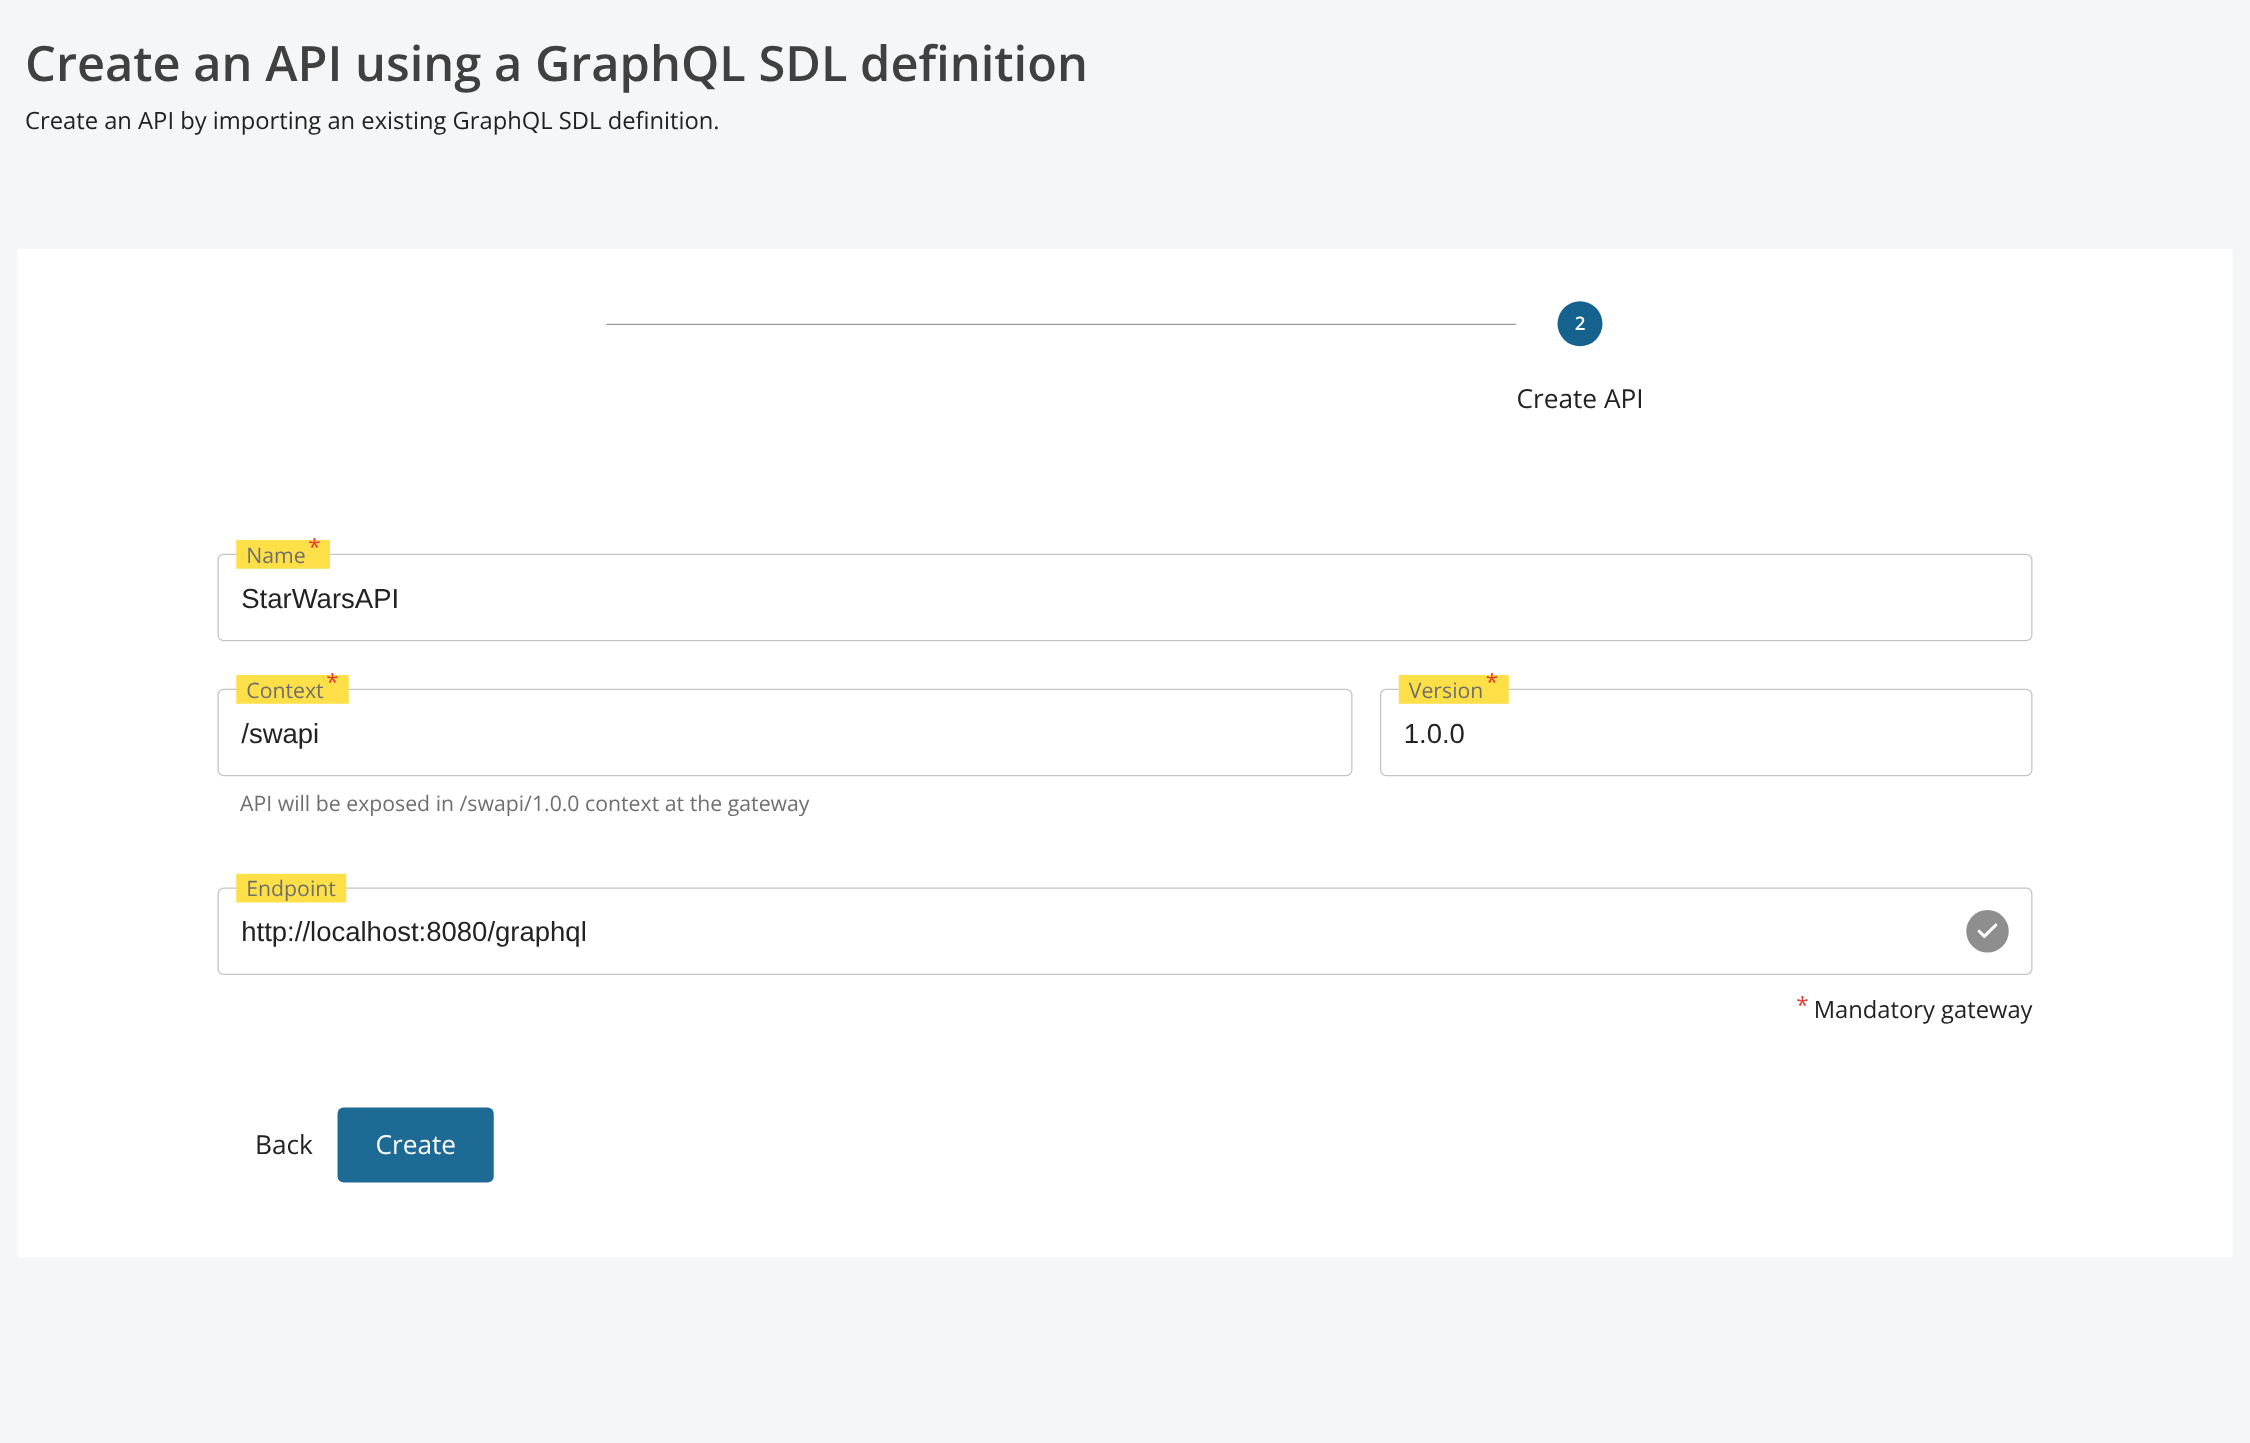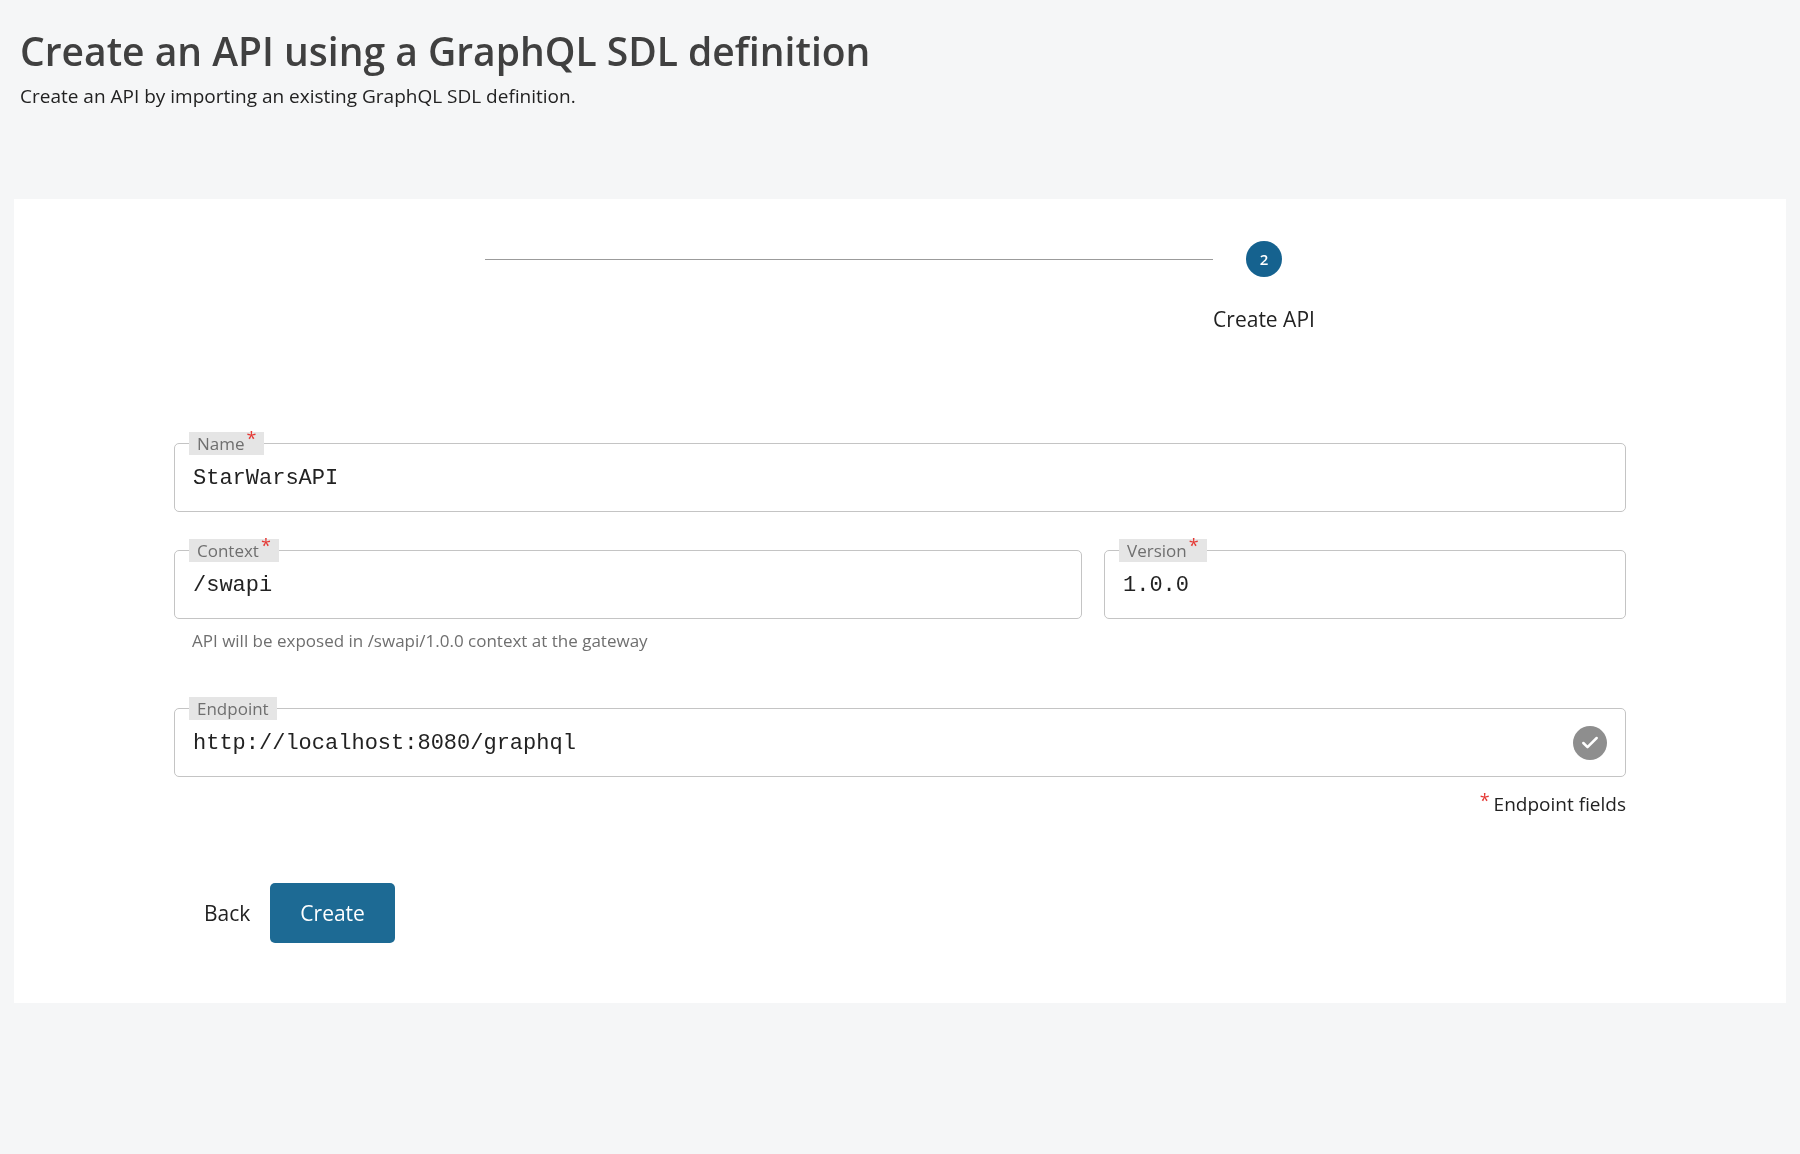--- a/index.html
+++ b/index.html
@@ -88,21 +88,21 @@
     .field-outline {
       border: 1px solid #c4c4c4;
       border-radius: 5px;
       padding: 22px 18px 20px 18px;
       position: relative;
     }
     .field-legend {
       position: absolute;
       top: -12px;
       left: 14px;
-      background: #e5e5e5;
+      background: #fde047;
       padding: 0 8px;
       font-size: 17px;
       color: #6f6f6f;
       display: flex;
       align-items: flex-start;
     }
     .req-star {
       color: #e53935;
       font-size: 18px;
       line-height: 1;
@@ -110,21 +110,21 @@
       position: relative;
       top: -3px;
     }
     .field-input {
       border: none;
       outline: none;
       width: 100%;
       font-size: 22px;
       color: #222;
       background: transparent;
-      font-family: Liberation Mono, monospace;
+      font-family: Liberation Sans, sans-serif;
     }
     .field-helper {
       font-size: 17px;
       color: #6f6f6f;
       margin-top: 10px;
       margin-left: 18px;
     }
     .context-field {
       flex: 0 0 908px;
     }
@@ -251,21 +251,21 @@
           <div class="endpoint-check">
             <svg viewBox="0 0 24 24" fill="none" stroke="currentColor" stroke-width="3" stroke-linecap="round" stroke-linejoin="round">
               <polyline points="20 6 9 17 4 12"></polyline>
             </svg>
           </div>
         </div>
       </div>
     </div>
 
     <div class="mandatory-note">
-      <span class="req-star">*</span><span>Endpoint fields</span>
+      <span class="req-star">*</span><span>Mandatory gateway</span>
     </div>
 
   </div>
 
   <div class="actions">
     <button class="btn-back">Back</button>
     <button class="btn-create">Create</button>
   </div>
 
 </div>

